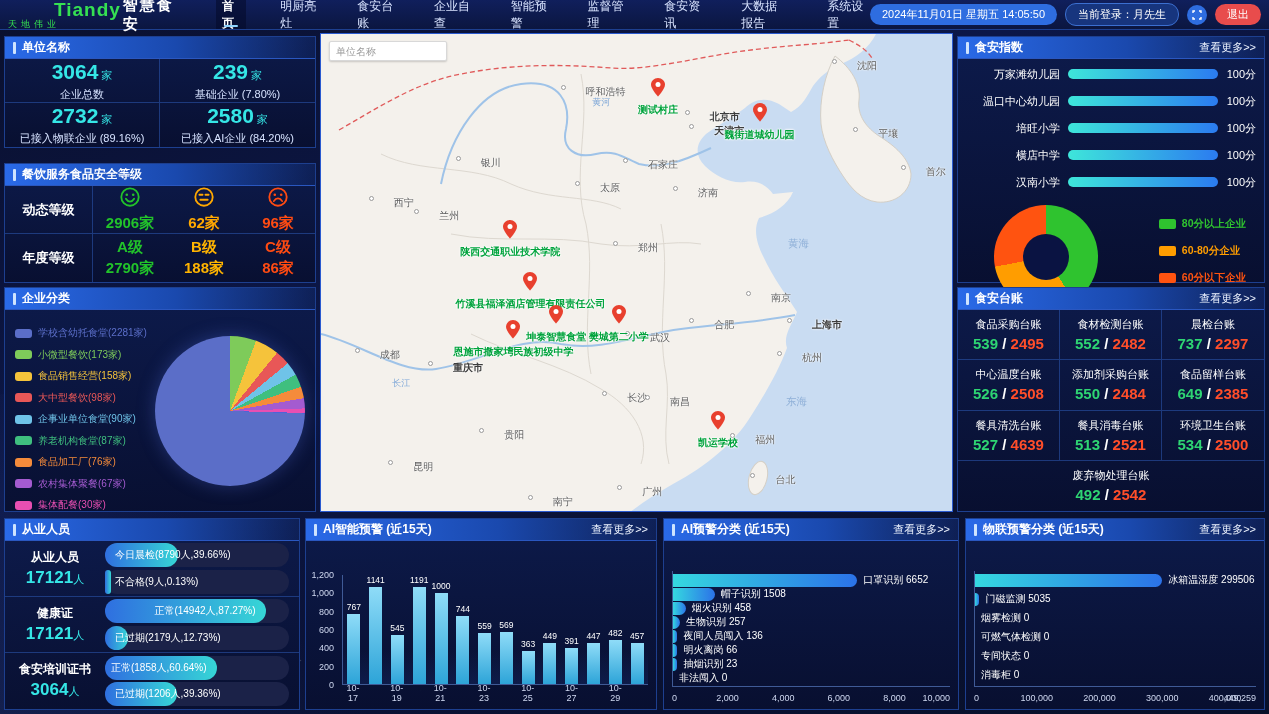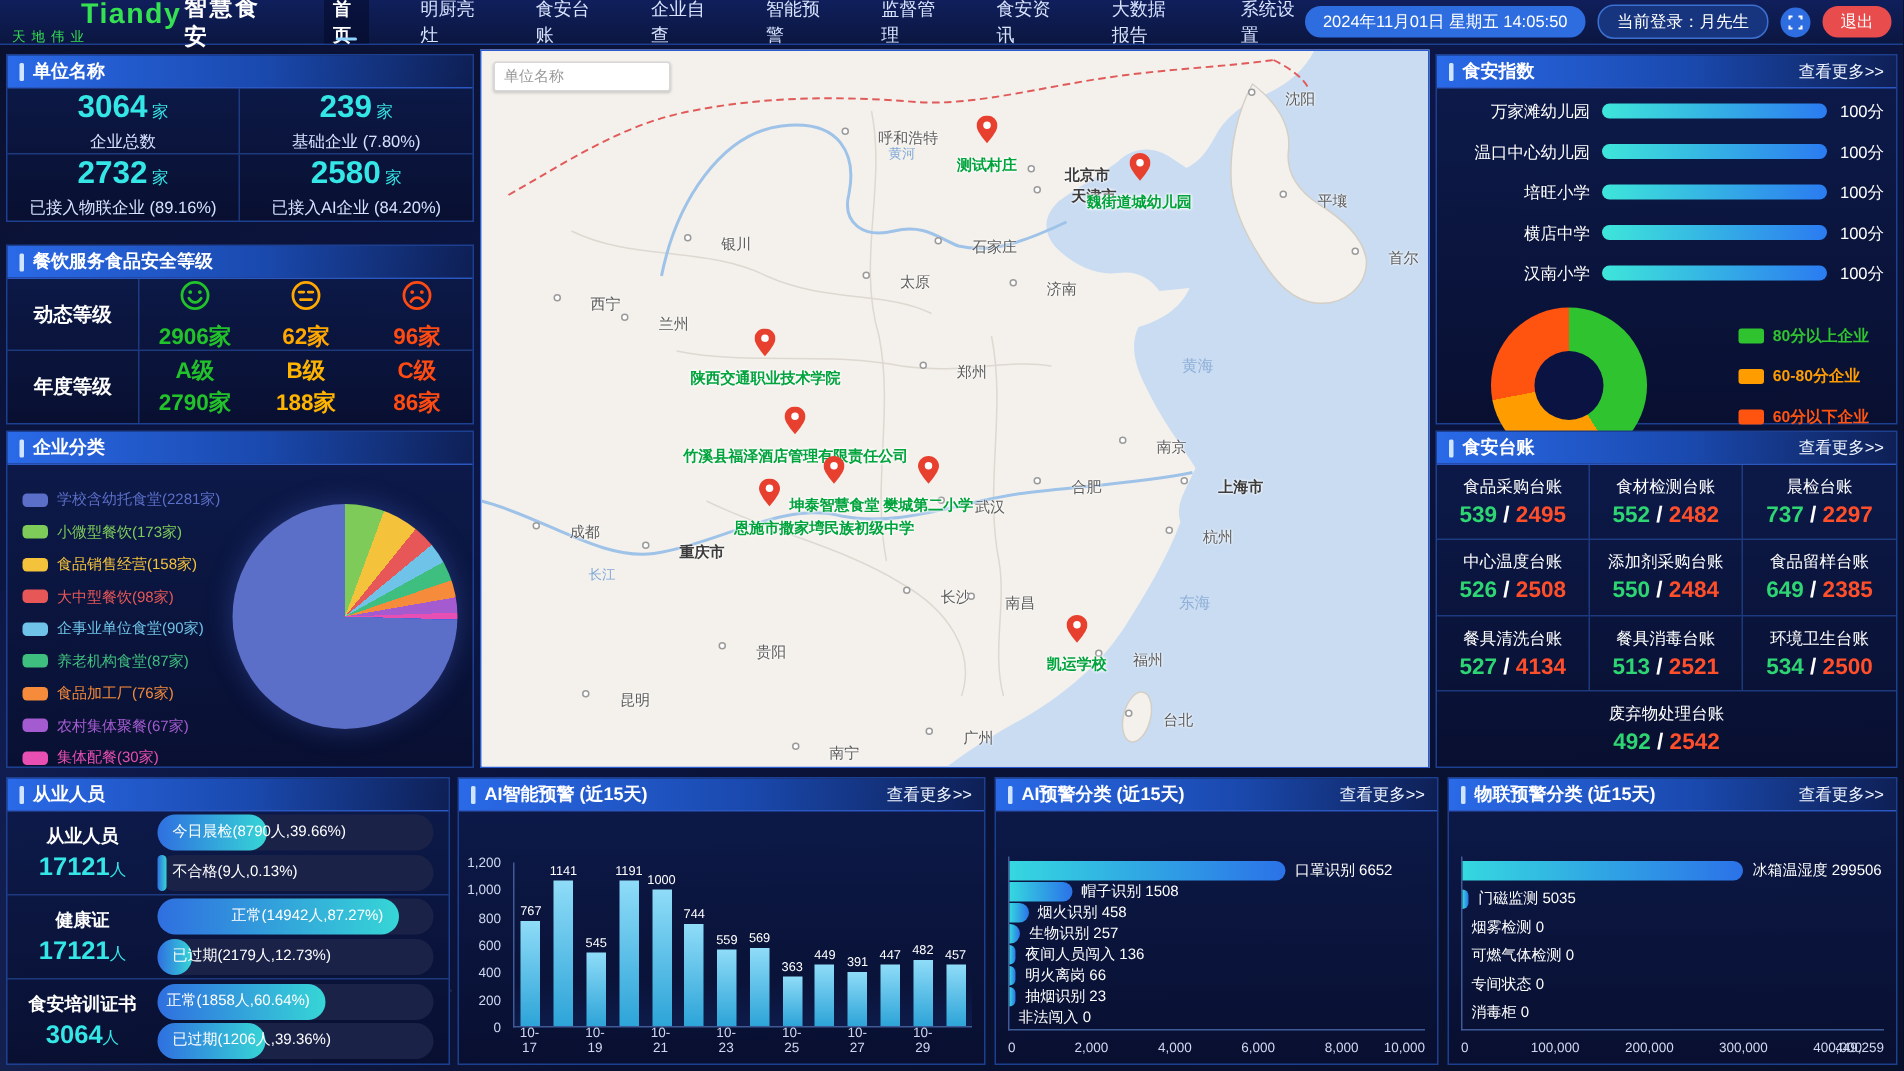--- a/index.html
+++ b/index.html
@@ -519,21 +519,21 @@
         <div class="pin-lbl" style="left: 37.3%; top: calc(61.6% + 2px);">坤泰智慧食堂</div>
         <div class="pin" style="left: 47.2%; top: 61.6%;"><svg width="14" height="19" viewBox="0 0 14 19">
             <path d="M7 0C3.1 0 0 3 0 6.7 0 10.9 7 18.5 7 18.5s7-7.6 7-11.8C14 3 10.9 0 7 0z" fill="#e8402e"></path>
             <circle cx="7" cy="6.5" r="2.5" fill="#fff"></circle>
           </svg></div>
         <div class="pin-lbl" style="left: 47.2%; top: calc(61.6% + 2px);">樊城第二小学</div>
         <div class="pin" style="left: 30.5%; top: 64.7%;"><svg width="14" height="19" viewBox="0 0 14 19">
             <path d="M7 0C3.1 0 0 3 0 6.7 0 10.9 7 18.5 7 18.5s7-7.6 7-11.8C14 3 10.9 0 7 0z" fill="#e8402e"></path>
             <circle cx="7" cy="6.5" r="2.5" fill="#fff"></circle>
           </svg></div>
-        <div class="pin-lbl" style="left: 30.5%; top: calc(64.7% + 2px); margin-left: 36px;">恩施市撒家塆民族初级中学</div>
+        <div class="pin-lbl" style="left: 30.5%; top: calc(64.7% + 2px);">恩施市撒家塆民族初级中学</div>
         <div class="pin" style="left: 62.9%; top: 83.9%;"><svg width="14" height="19" viewBox="0 0 14 19">
             <path d="M7 0C3.1 0 0 3 0 6.7 0 10.9 7 18.5 7 18.5s7-7.6 7-11.8C14 3 10.9 0 7 0z" fill="#e8402e"></path>
             <circle cx="7" cy="6.5" r="2.5" fill="#fff"></circle>
           </svg></div>
         <div class="pin-lbl" style="left: 62.9%; top: calc(83.9% + 2px);">凯运学校</div>
       </div>
   </section>
 
   <section class="panel" style="left:957px;top:36px;width:308px;height:247px;">
     <div class="phead">
@@ -624,21 +624,21 @@
           <div class="ledger-cell">
             <div class="ledger-lbl">添加剂采购台账</div>
             <div class="ledger-val"><span class="done">550</span> / <span class="total">2484</span></div>
           </div>
           <div class="ledger-cell">
             <div class="ledger-lbl">食品留样台账</div>
             <div class="ledger-val"><span class="done">649</span> / <span class="total">2385</span></div>
           </div>
           <div class="ledger-cell">
             <div class="ledger-lbl">餐具清洗台账</div>
-            <div class="ledger-val"><span class="done">527</span> / <span class="total">4134</span></div>
+            <div class="ledger-val"><span class="done">527</span> / <span class="total">4639</span></div>
           </div>
           <div class="ledger-cell">
             <div class="ledger-lbl">餐具消毒台账</div>
             <div class="ledger-val"><span class="done">513</span> / <span class="total">2521</span></div>
           </div>
           <div class="ledger-cell">
             <div class="ledger-lbl">环境卫生台账</div>
             <div class="ledger-val"><span class="done">534</span> / <span class="total">2500</span></div>
           </div>
           <div class="ledger-cell span3">

